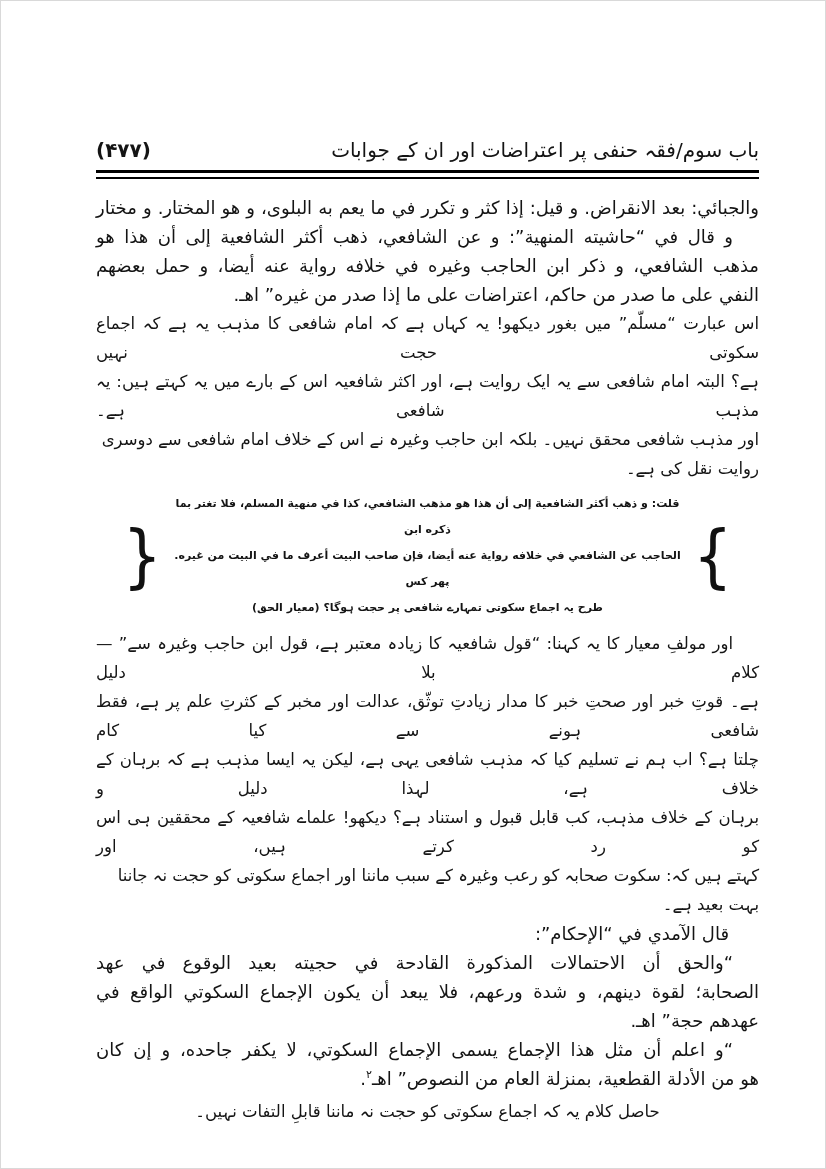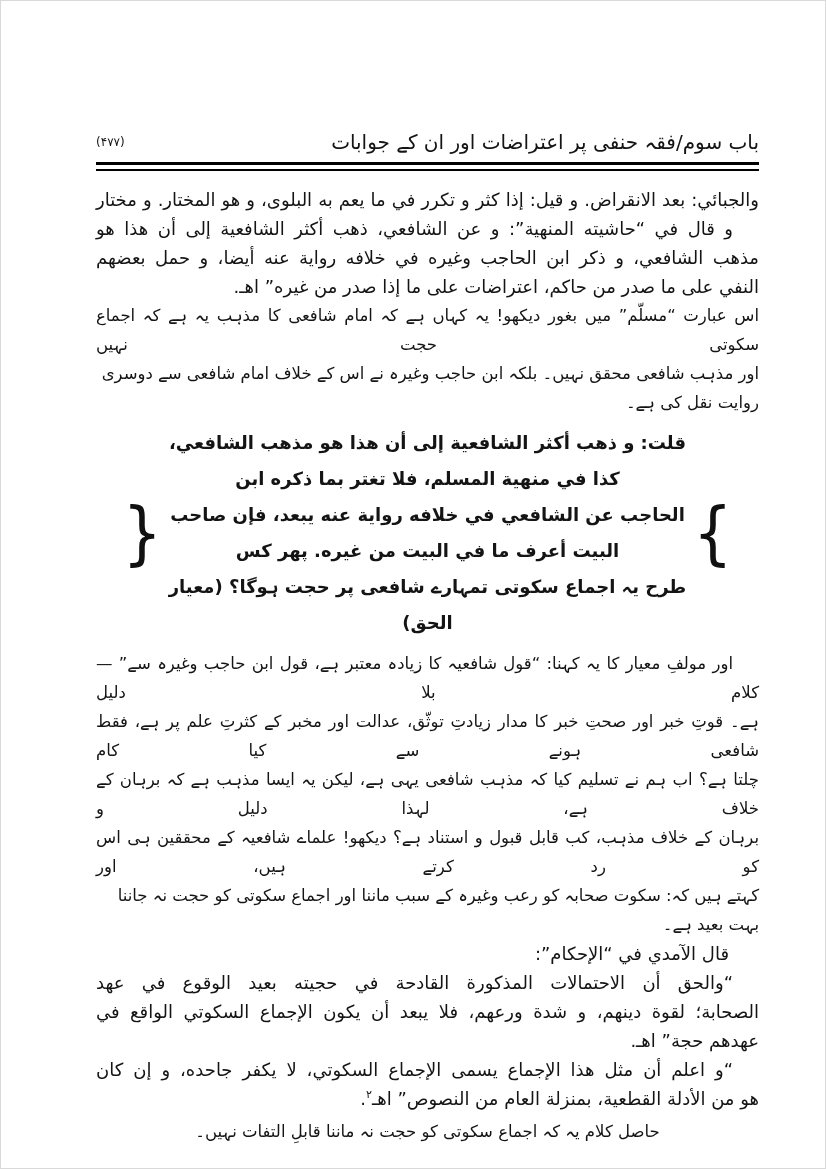--- a/index.html
+++ b/index.html
@@ -15,37 +15,37 @@
     direction:rtl;
     overflow:hidden;
   }
   .content{
     position:absolute;
     top:128px;left:95px;right:66px;
   }
   
   .header{display:flex;justify-content:space-between;align-items:flex-end;}
   .header-title{font-weight:normal;font-size:20px;line-height:26px;}
-  .page-number{font-weight:normal;font-size:12px;line-height:26px;}
+  .page-number{font-weight:bold;font-size:20px;line-height:26px;margin-top:8px;}
   .double-rule{height:4px;border-top:3px solid #000;border-bottom:2px solid #000;margin-top:7px;}
 
   
   .main{margin-top:14px;}
   .ln{font-size:18px;line-height:29px;text-align:right;}
   .ln.ur{font-size:16.5px;}
   .j{text-align:justify;text-align-last:justify;}
   .ind{text-indent:26px;}
   .intro{padding-right:30px;}
   .center{text-align:center;text-align-last:center;}
   .fnmark{font-size:11px;vertical-align:super;line-height:0;}
 
   
   .bracket{display:flex;justify-content:center;align-items:center;width:610px;margin:8px auto;}
   .brace{flex:none;font-size:62px;line-height:80px;font-weight:400;transform:scaleY(1.12);color:#111;}
-  .bracket-text{flex:1;padding:0 5px;font-weight:bold;font-size:18px;line-height:36px;}
+  .bracket-text{flex:1;padding:0 5px;font-weight:bold;font-size:11px;line-height:26px;}
   .bracket-text .bln{text-align:center;text-align-last:center;}
 
   .summary{margin-top:4px;}
 </style>
 </head>
 <body>
 
 <div class="page">
   <div class="content">
 
@@ -57,27 +57,28 @@
 
     <div class="main">
 
       <div class="ln j">والجبائي: بعد الانقراض. و قيل: إذا كثر و تكرر في ما يعم به البلوى، و هو المختار. و مختار</div>
 
       <div class="ln j ind">و قال في “حاشيته المنهية”: و عن الشافعي، ذهب أكثر الشافعية إلى أن هذا هو</div>
       <div class="ln j">مذهب الشافعي، و ذكر ابن الحاجب وغيره في خلافه رواية عنه أيضا، و حمل بعضهم</div>
       <div class="ln">النفي على ما صدر من حاكم، اعتراضات على ما إذا صدر من غيره” اهـ.</div>
 
       <div class="ln ur j">اس عبارت “مسلّم” میں بغور دیکھو! یہ کہاں ہے کہ امام شافعی کا مذہب یہ ہے کہ اجماع سکوتی حجت نہیں</div>
+      <div class="ln ur j">ہے؟ البتہ امام شافعی سے یہ ایک روایت ہے، اور اکثر شافعیہ اس کے بارے میں یہ کہتے ہیں: یہ مذہب شافعی ہے۔</div>
       <div class="ln ur">اور مذہب شافعی محقق نہیں۔ بلکہ ابن حاجب وغیرہ نے اس کے خلاف امام شافعی سے دوسری روایت نقل کی ہے۔</div>
 
       <div class="bracket">
         <span class="brace">}</span>
         <div class="bracket-text">
           <div class="bln">قلت: و ذهب أكثر الشافعية إلى أن هذا هو مذهب الشافعي، كذا في منهية المسلم، فلا تغتر بما ذكره ابن</div>
-          <div class="bln">الحاجب عن الشافعي في خلافه رواية عنه يبعد، فإن صاحب البيت أعرف ما في البيت من غيره. پھر کس</div>
+          <div class="bln">الحاجب عن الشافعي في خلافه رواية عنه أيضا، فإن صاحب البيت أعرف ما في البيت من غيره. پھر کس</div>
           <div class="bln">طرح یہ اجماع سکوتی تمہارے شافعی پر حجت ہوگا؟ (معیار الحق)</div>
         </div>
         <span class="brace">{</span>
       </div>
 
       <div class="ln ur j ind">اور مولفِ معیار کا یہ کہنا: “قول شافعیہ کا زیادہ معتبر ہے، قول ابن حاجب وغیرہ سے” — کلام بلا دلیل</div>
       <div class="ln ur j">ہے۔ قوتِ خبر اور صحتِ خبر کا مدار زیادتِ توثّق، عدالت اور مخبر کے کثرتِ علم پر ہے، فقط شافعی ہونے سے کیا کام</div>
       <div class="ln ur j">چلتا ہے؟ اب ہم نے تسلیم کیا کہ مذہب شافعی یہی ہے، لیکن یہ ایسا مذہب ہے کہ برہان کے خلاف ہے، لہذا دلیل و</div>
       <div class="ln ur j">برہان کے خلاف مذہب، کب قابل قبول و استناد ہے؟ دیکھو! علماے شافعیہ کے محققین ہی اس کو رد کرتے ہیں، اور</div>
       <div class="ln ur">کہتے ہیں کہ: سکوت صحابہ کو رعب وغیرہ کے سبب ماننا اور اجماع سکوتی کو حجت نہ جاننا بہت بعید ہے۔</div>

